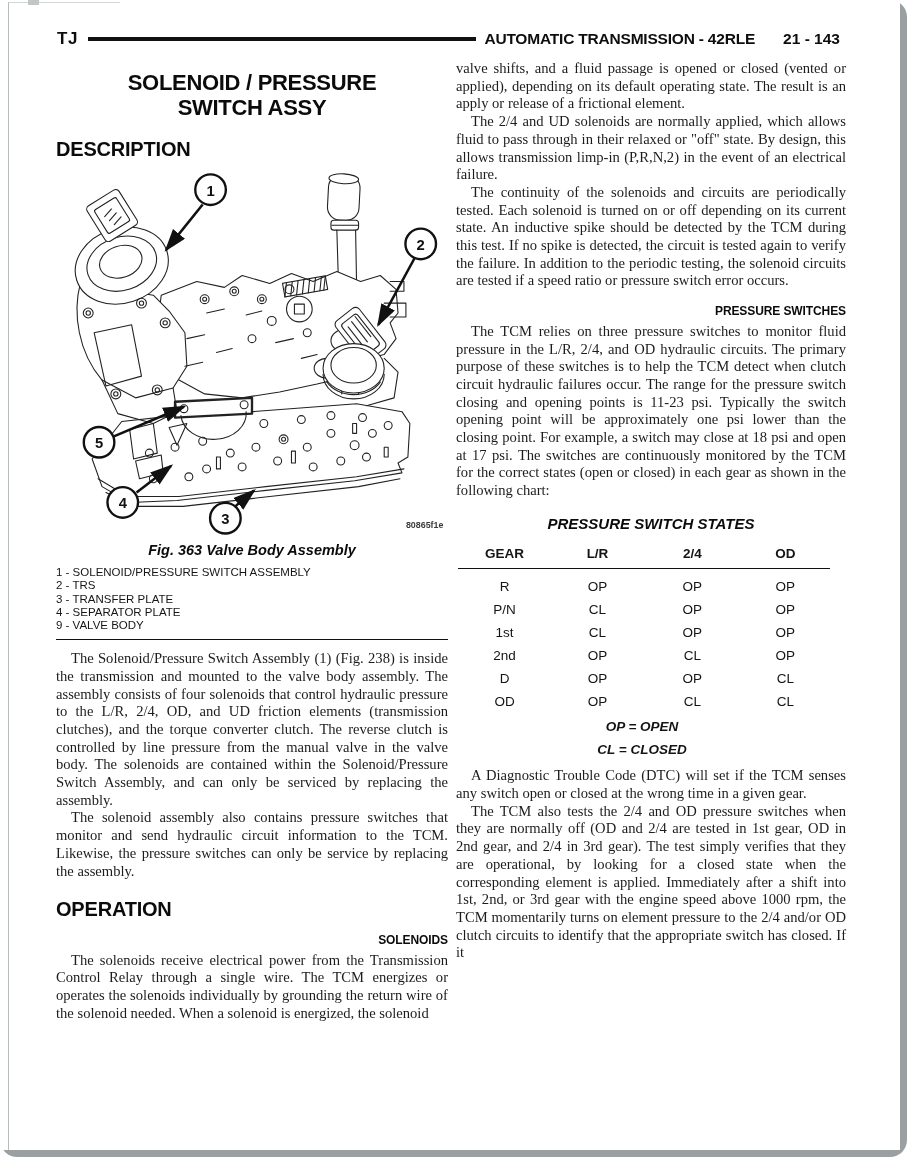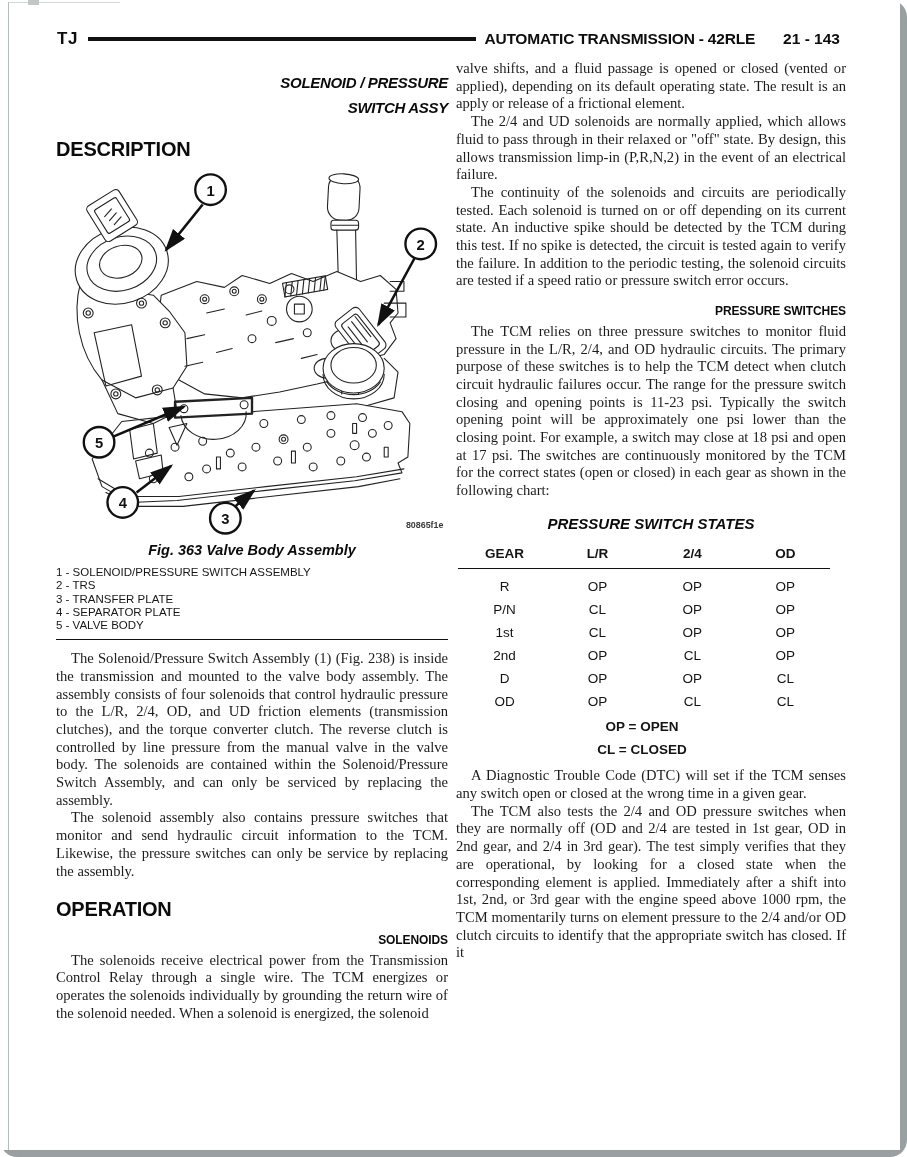--- a/index.html
+++ b/index.html
@@ -18,22 +18,22 @@
   .hdr .tj{font-size:17px;letter-spacing:.5px;}
   .hdr .rule{flex:1;height:4px;background:#111;margin:0 8px 0 10px;}
   .hdr .title{font-size:15.5px;letter-spacing:-0.2px;white-space:nowrap;}
   .hdr .pageno{font-size:15.5px;margin-left:28px;white-space:nowrap;}
 
   
   .col{position:absolute;top:0;font-size:14.6px;line-height:17.7px;text-align:justify;}
   .col-left{left:56px;top:70px;width:392px;}
   .col-right{left:456px;top:60px;width:390px;}
 
-  .doc-title{font-family:"Liberation Sans", sans-serif;font-weight:bold;font-size:15px;
-             line-height:25px;letter-spacing:-0.3px;color:#0b0b0b;text-align:right;font-style:italic;}
+  .doc-title{font-family:"Liberation Sans", sans-serif;font-weight:bold;font-size:22px;
+             line-height:25px;letter-spacing:-0.3px;color:#0b0b0b;text-align:center;}
   .h-major{font-family:"Liberation Sans", sans-serif;font-weight:bold;font-size:20px;
            letter-spacing:-0.2px;color:#0b0b0b;margin-top:21px;text-align:left;}
   .h-minor{font-family:"Liberation Sans", sans-serif;font-weight:bold;font-size:12px;
            letter-spacing:-0.1px;color:#0b0b0b;margin-top:13px;text-align:right;}
   p{margin:0;}
   .indent{text-indent:15px;}
 
   
   .figure-wrap{margin-top:6px;}
   .fig-caption{font-family:"Liberation Sans", sans-serif;font-weight:bold;font-style:italic;
@@ -45,21 +45,21 @@
 
   
   .tbl-title{font-family:"Liberation Sans", sans-serif;font-weight:bold;font-style:italic;
              font-size:15px;text-align:center;margin-top:15px;color:#0b0b0b;}
   table.psw{width:372px;margin:10px 0 0 2px;border-collapse:collapse;
             font-family:"Liberation Sans", sans-serif;font-size:13.5px;color:#141414;}
   table.psw th{font-weight:bold;text-align:center;padding:2px 0 6px 0;border-bottom:1.6px solid #111;}
   table.psw td{text-align:center;height:23px;padding:0;}
   table.psw tr.first td{padding-top:6px;}
   .tbl-note{font-family:"Liberation Sans", sans-serif;font-weight:bold;font-size:13.5px;
-            text-align:center;width:372px;line-height:23px;color:#141414;}
+            text-align:center;width:372px;line-height:23px;color:#141414;font-style:italic;}
   .note-wrap{margin-top:2px;}
   .p-after-table{margin-top:6px;}
 
   
   svg .ln{stroke:#222;fill:none;stroke-width:1.1;stroke-linejoin:round;stroke-linecap:round;}
   svg .lnw{stroke:#222;fill:#fff;stroke-width:1.1;stroke-linejoin:round;}
   svg .bold{stroke-width:2.4;}
   svg .callout{stroke:#111;fill:#fff;stroke-width:2.4;}
   svg .callout-num{font-family:"Liberation Sans", sans-serif;font-weight:bold;font-size:15px;
                    fill:#111;text-anchor:middle;}
@@ -242,21 +242,21 @@
 
         <text class="figcode" x="390" y="368" text-anchor="end">80865f1e</text>
       </svg>
 
       <div class="fig-caption">Fig. 363 Valve Body Assembly</div>
       <div class="legend">
         <div>1 - SOLENOID/PRESSURE SWITCH ASSEMBLY</div>
         <div>2 - TRS</div>
         <div>3 - TRANSFER PLATE</div>
         <div>4 - SEPARATOR PLATE</div>
-        <div>5 - VALVE BODY</div>
+        <div>9 - VALVE BODY</div>
       </div>
       <hr class="legend-rule">
     </div>
 
     <p class="indent after-figure">The Solenoid/Pressure Switch Assembly (1) (Fig. 238) is inside the transmission and mounted to the valve body assembly. The assembly consists of four solenoids that control hydraulic pressure to the L/R, 2/4, OD, and UD friction elements (transmission clutches), and the torque converter clutch. The reverse clutch is controlled by line pressure from the manual valve in the valve body. The solenoids are contained within the Solenoid/Pressure Switch Assembly, and can only be serviced by replacing the assembly.</p>
     <p class="indent">The solenoid assembly also contains pressure switches that monitor and send hydraulic circuit information to the TCM. Likewise, the pressure switches can only be service by replacing the assembly.</p>
 
     <div class="h-major">OPERATION</div>
     <div class="h-minor">SOLENOIDS</div>
     <p class="indent" style="margin-top:2px">The solenoids receive electrical power from the Transmission Control Relay through a single wire. The TCM energizes or operates the solenoids individually by grounding the return wire of the solenoid needed. When a solenoid is energized, the solenoid</p>

